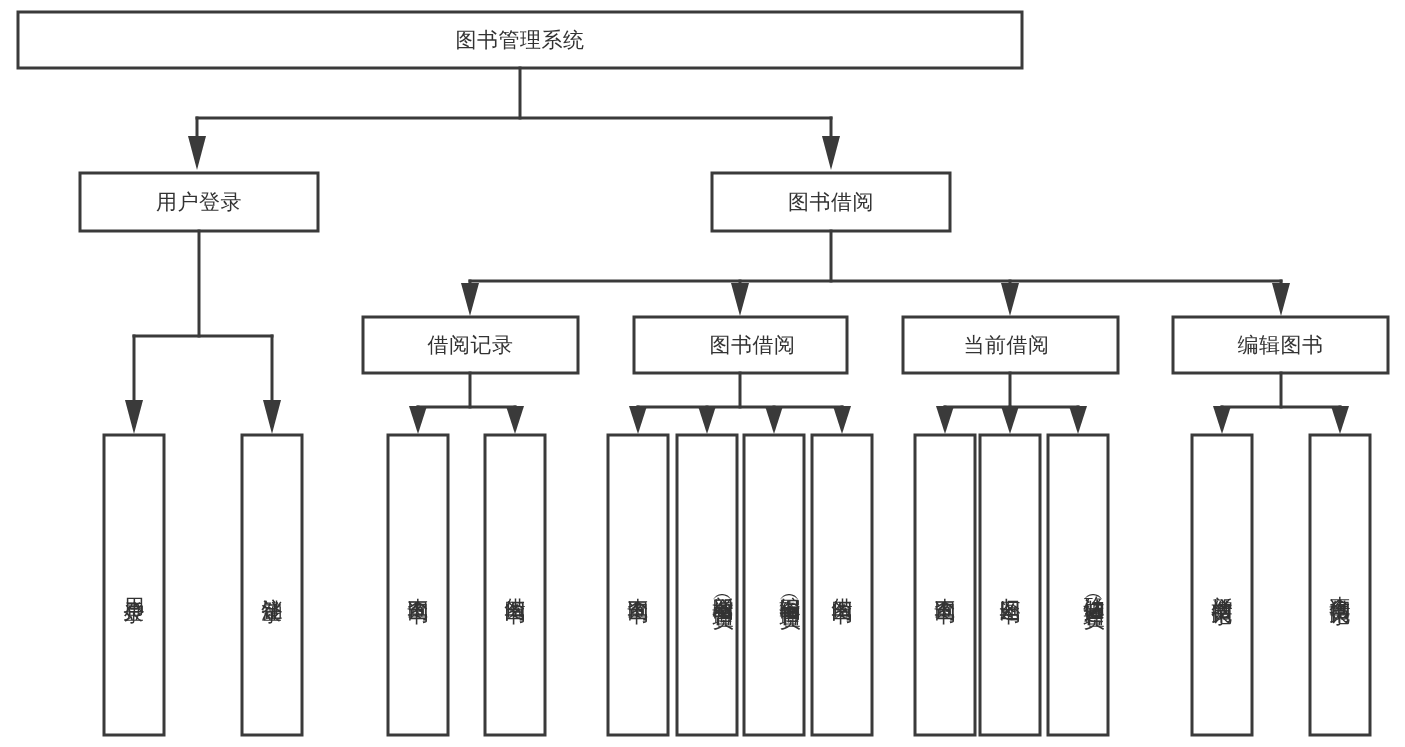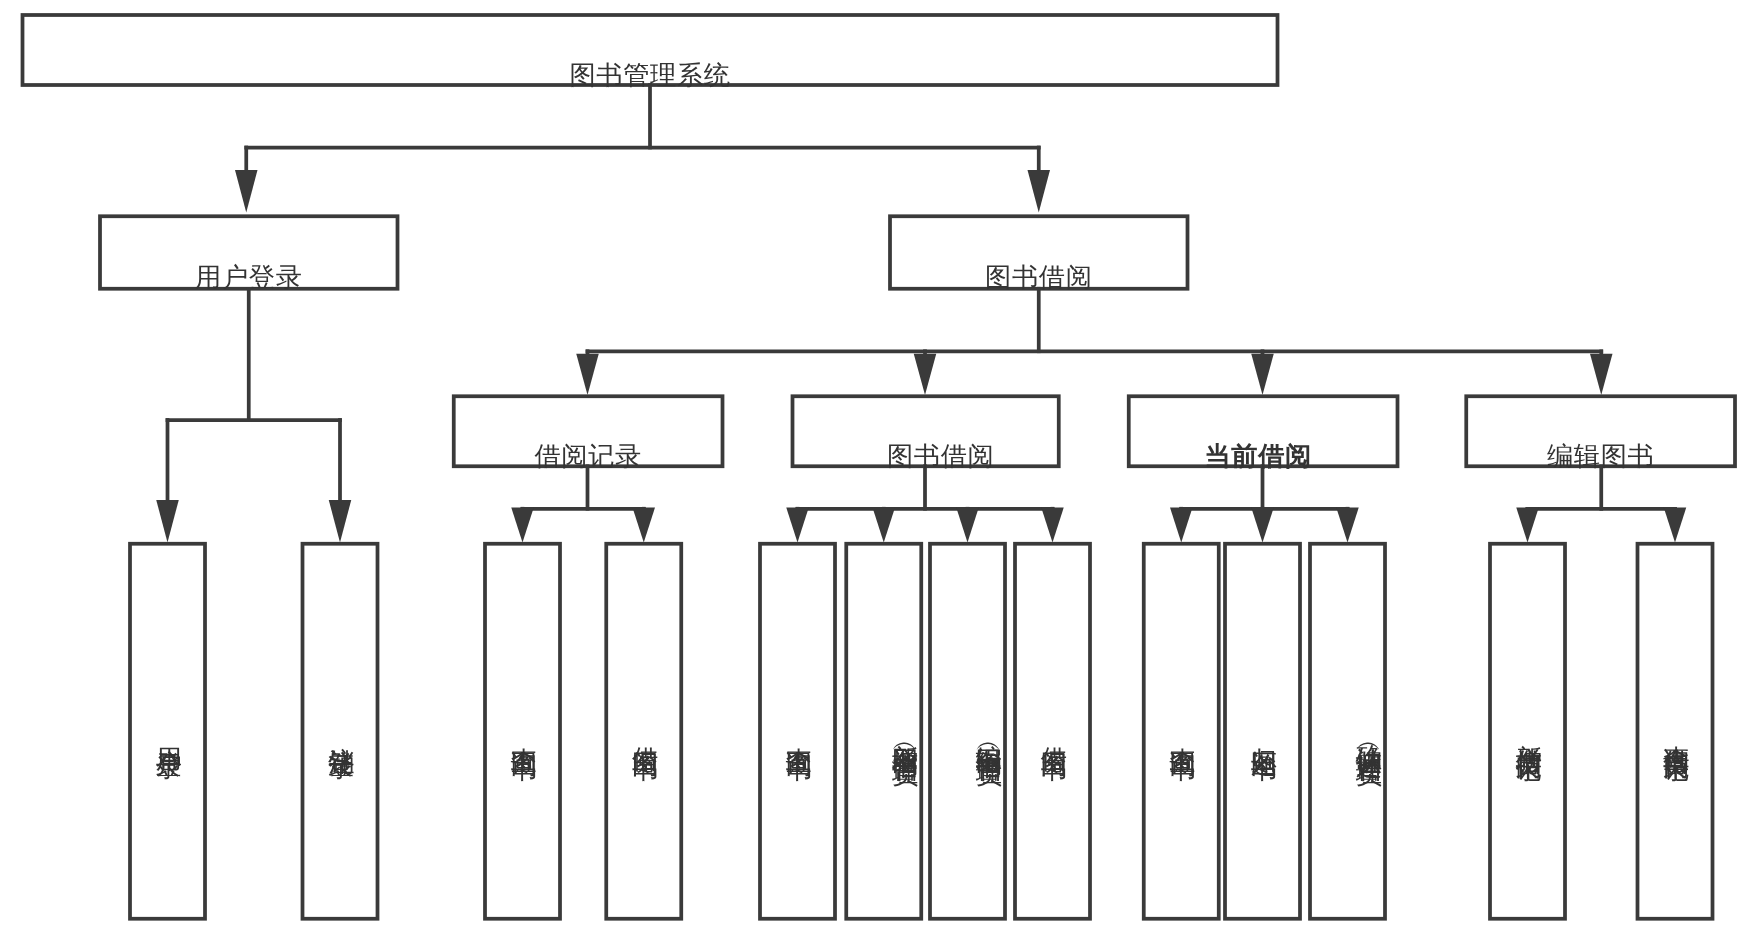--- a/index.html
+++ b/index.html
@@ -43,21 +43,20 @@
     position: absolute;
     display: flex;
     align-items: center;
     justify-content: center;
     color: #333333;
     font-size: 21px;
     line-height: 1.1;
     letter-spacing: 0.5px;
     white-space: nowrap;
     pointer-events: none;
-    margin-top: 21px;
   }
   .node-label-v {
     position: absolute;
     display: flex;
     align-items: flex-start;
     justify-content: center;
     color: #333333;
     font-size: 21px;
     letter-spacing: 2px;
     writing-mode: vertical-rl;
@@ -173,21 +172,21 @@
     <rect class="node-box" x="1310" y="435" width="60" height="300"></rect>
   </svg>
 
   <div class="node-label-h" style="left:18px; top:12px; width:1004px; height:56px;">图书管理系统</div>
 
   <div class="node-label-h" style="left:80px; top:173px; width:238px; height:58px;">用户登录</div>
   <div class="node-label-h" style="left:712px; top:173px; width:238px; height:58px;">图书借阅</div>
 
   <div class="node-label-h" style="left:363px; top:317px; width:215px; height:56px;">借阅记录</div>
   <div class="node-label-h" style="left:634px; top:317px; width:237px; height:56px;">图书借阅</div>
-  <div class="node-label-h" style="left:903px; top:317px; width:207px; height:56px;font-weight:bold;">当前借阅</div>
+  <div class="node-label-h" style="left:903px; top:317px; width:207px; height:56px;">当前借阅</div>
   <div class="node-label-h" style="left:1173px; top:317px; width:215px; height:56px;">编辑图书</div>
 
   <div class="node-label-v center" style="left:104px; top:435px; width:60px; height:300px;">用户登录</div>
   <div class="node-label-v center" style="left:242px; top:435px; width:60px; height:300px;">注销登录</div>
 
   <div class="node-label-v center" style="left:388px; top:435px; width:60px; height:300px;">查询图书</div>
   <div class="node-label-v center" style="left:485px; top:435px; width:60px; height:300px;">借阅图书</div>
 
   <div class="node-label-v center" style="left:608px; top:435px; width:60px; height:300px;">查询图书</div>
   <div class="node-label-v" style="left:677px; top:443px; width:60px; height:290px;">新增图书（管理员）</div>

